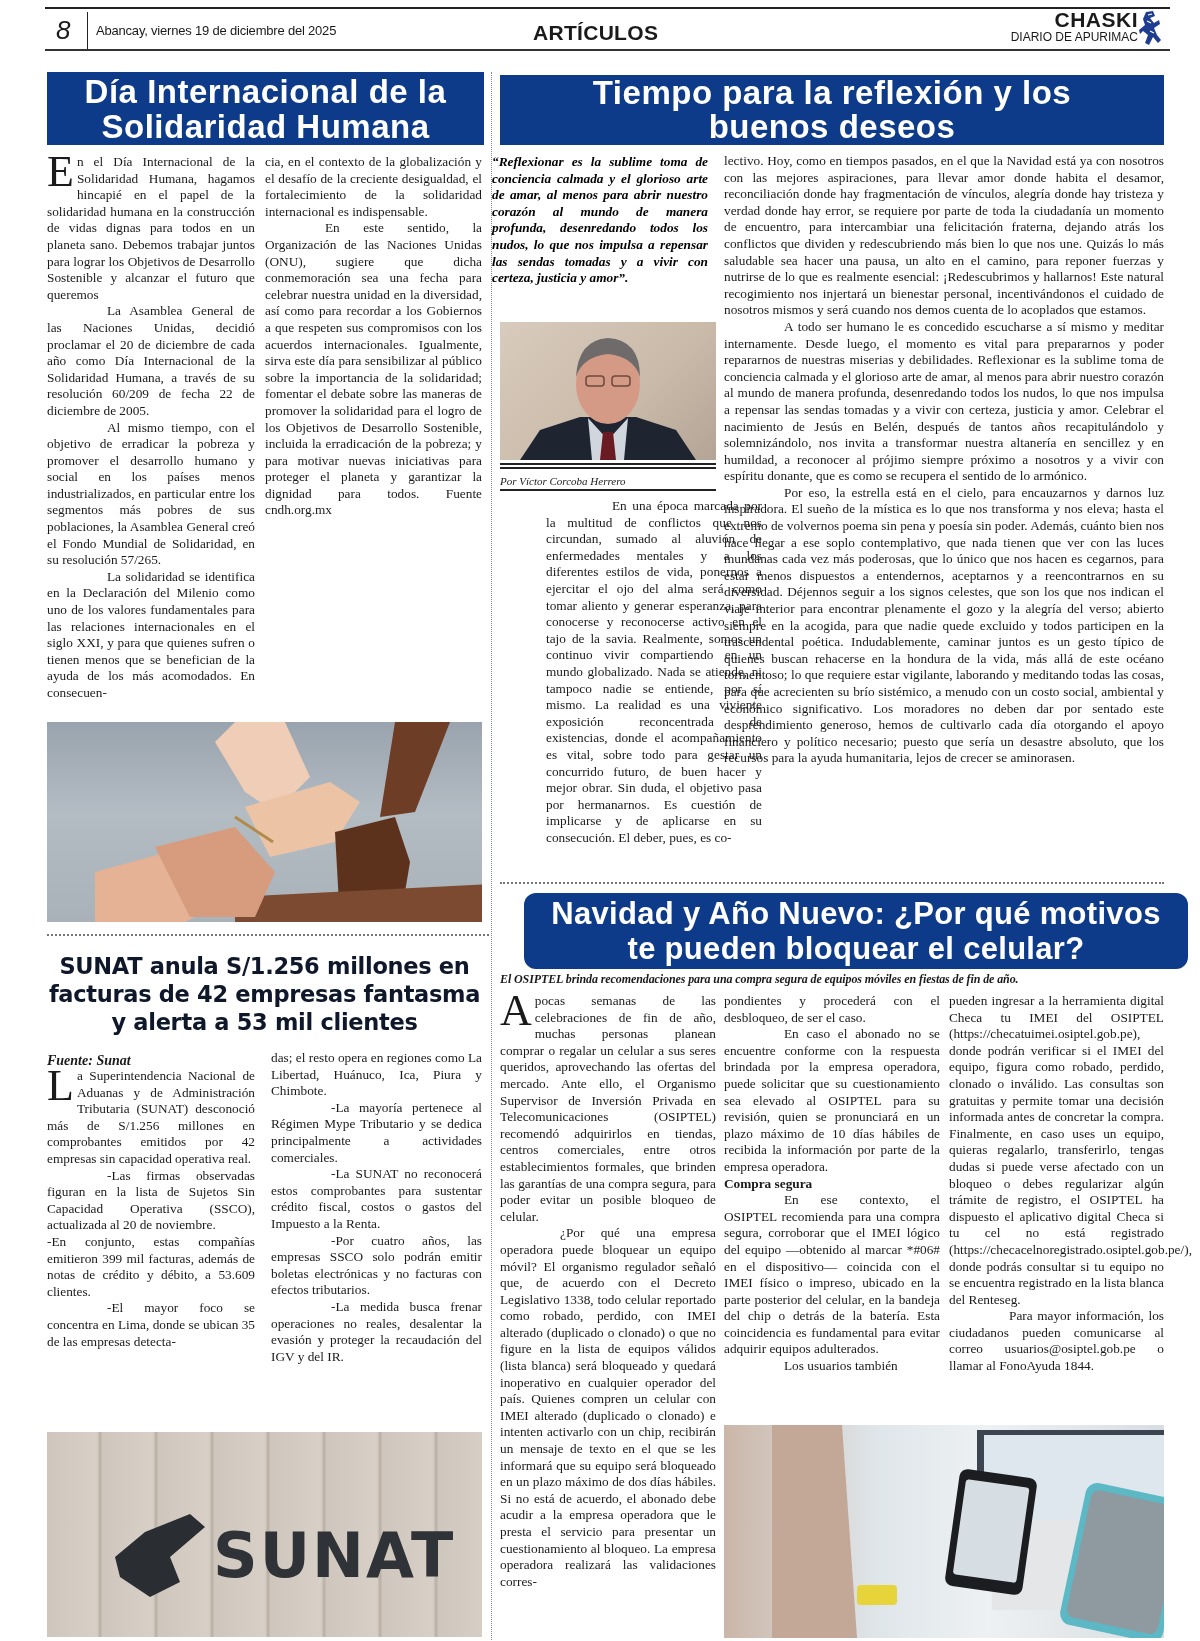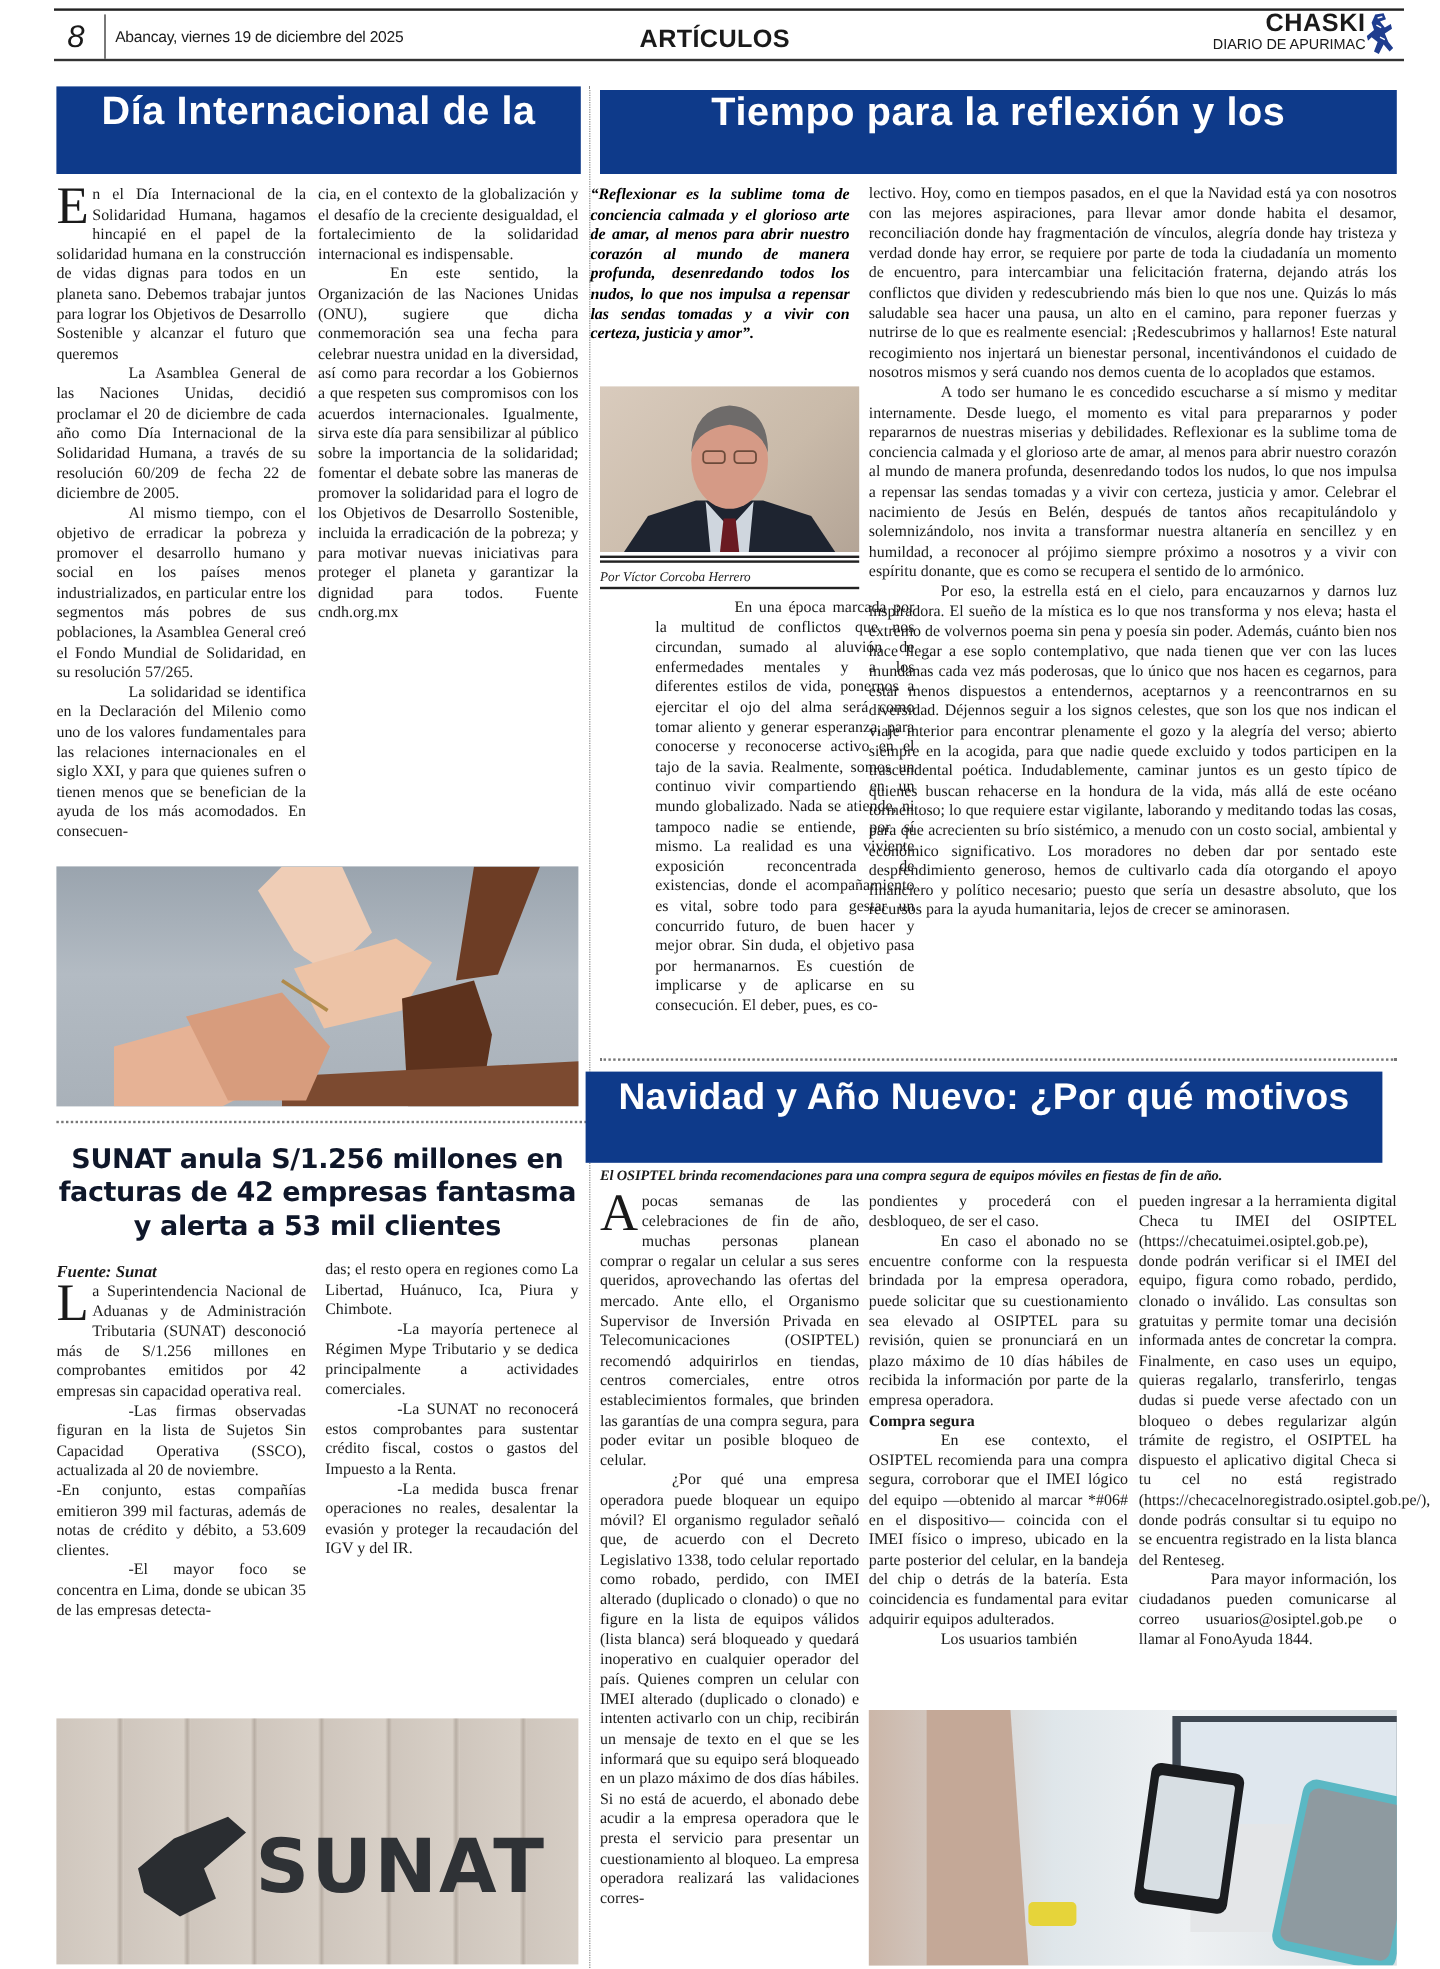--- a/index.html
+++ b/index.html
@@ -13,24 +13,24 @@
   .vsep { position: absolute; left: 87px; top: 12px; width: 1px; height: 37px; background: #222; }
   .dateline { position: absolute; left: 96px; top: 23px; font-family: "Liberation Sans", sans-serif; font-size: 13px; letter-spacing: -0.2px; }
   .section { position: absolute; left: 533px; top: 21px; font-family: "Liberation Sans", sans-serif; font-weight: bold; font-size: 21px; letter-spacing: 0.3px; }
   .brand { position: absolute; right: 62px; top: 9px; text-align: right; font-family: "Liberation Sans", sans-serif; }
   .brand-name { font-weight: bold; font-size: 21px; line-height: 21px; letter-spacing: 0.5px; }
   .brand-sub { font-size: 12px; line-height: 14px; }
   .brand-logo { position: absolute; right: 38px; top: 9px; width: 24px; height: 40px; }
 
   
   .hbar { position: absolute; background: #0e3a8a; color: #fff; font-family: "Liberation Sans", sans-serif; font-weight: bold; text-align: center; display: flex; align-items: center; justify-content: center; }
-  .hbar span { display: block; margin-top: 40px; }
+  .hbar span { display: block; }
   #h-solidaridad { left: 47px; top: 72px; width: 437px; height: 73px; font-size: 33px; line-height: 35px; letter-spacing: 0.5px; }
   #h-tiempo { left: 500px; top: 75px; width: 664px; height: 70px; font-size: 33px; line-height: 34px; letter-spacing: 0.5px; }
-  #h-navidad { left: 488px; top: 893px; width: 664px; height: 76px; font-size: 31px; line-height: 35px; letter-spacing: 0.3px; }
+  #h-navidad { left: 524px; top: 893px; width: 664px; height: 76px; font-size: 31px; line-height: 35px; letter-spacing: 0.3px; border-radius: 12px; }
 
   
   .col-rule { position: absolute; width: 0; border-left: 1px dotted #888; }
   .h-rule-dot { position: absolute; height: 0; border-top: 2px dotted #777; }
 
   
   .col { position: absolute; font-size: 13.3px; line-height: 16.6px; text-align: justify; hyphens: manual; }
   .col p { text-indent: 0; }
   .col p.ind { text-indent: 60px; }
   .dropcap { float: left; font-size: 44px; line-height: 34px; padding-right: 3px; margin-top: 1px; font-family: "Liberation Serif", serif; }
@@ -157,20 +157,21 @@
 <div class="col" id="sunat-col1">
   <p><span class="dropcap">L</span><span>a Superintendencia Nacional de Aduanas y de Administración Tributaria (SUNAT) desconoció más de S/1.256 millones en comprobantes emitidos por 42 empresas sin capacidad operativa real.</span></p>
   <p class="ind">-Las firmas observadas figuran en la lista de Sujetos Sin Capacidad Operativa (SSCO), actualizada al 20 de noviembre.</p>
   <p>-En conjunto, estas compañías emitieron 399 mil facturas, además de notas de crédito y débito, a 53.609 clientes.</p>
   <p class="ind">-El mayor foco se concentra en Lima, donde se ubican 35 de las empresas detecta-</p>
 </div>
 <div class="col" id="sunat-col2">
   <p>das; el resto opera en regiones como La Libertad, Huánuco, Ica, Piura y Chimbote.</p>
   <p class="ind">-La mayoría pertenece al Régimen Mype Tributario y se dedica principalmente a actividades comerciales.</p>
   <p class="ind">-La SUNAT no reconocerá estos comprobantes para sustentar crédito fiscal, costos o gastos del Impuesto a la Renta.</p>
+  <p class="ind">-Por cuatro años, las empresas SSCO solo podrán emitir boletas electrónicas y no facturas con efectos tributarios.</p>
   <p class="ind">-La medida busca frenar operaciones no reales, desalentar la evasión y proteger la recaudación del IGV y del IR.</p>
 </div>
 
 <div class="photo" id="sunat-photo">
   <svg width="435" height="205" viewBox="0 0 435 205">
     <path d="M20 125 L50 100 L95 82 L110 95 L75 125 L85 150 L55 165 L25 145 Z" fill="#2a2d31"></path>
     <text x="118" y="145" font-family="DejaVu Sans, sans-serif" font-weight="bold" font-size="62" fill="#2f3236" letter-spacing="2">SUNAT</text>
   </svg>
 </div>
 

